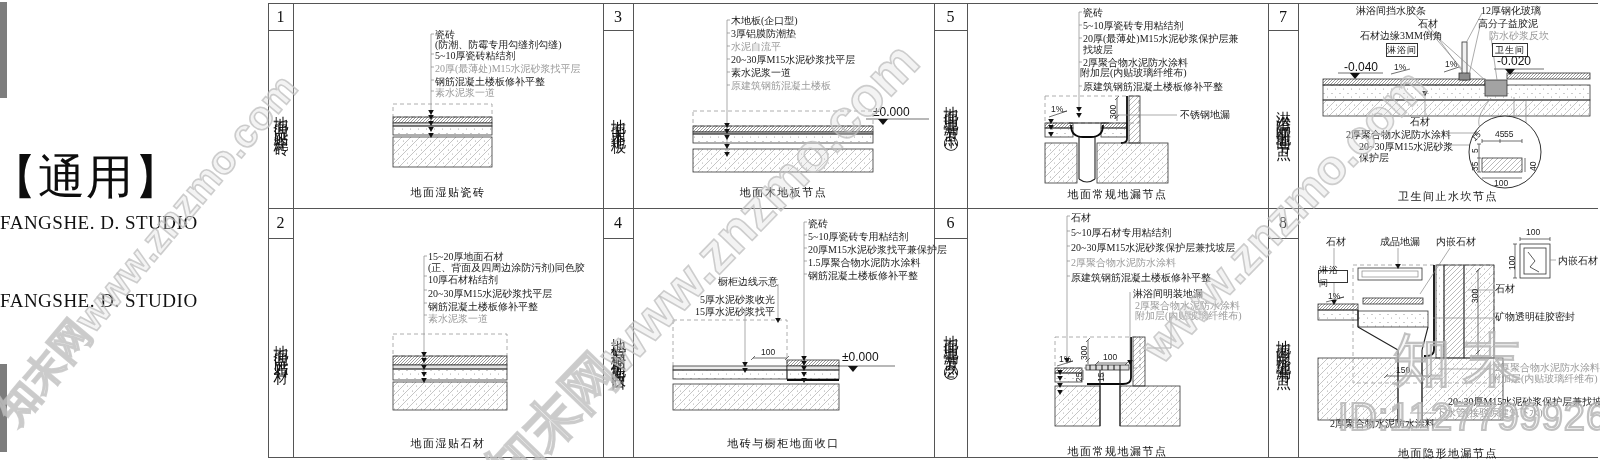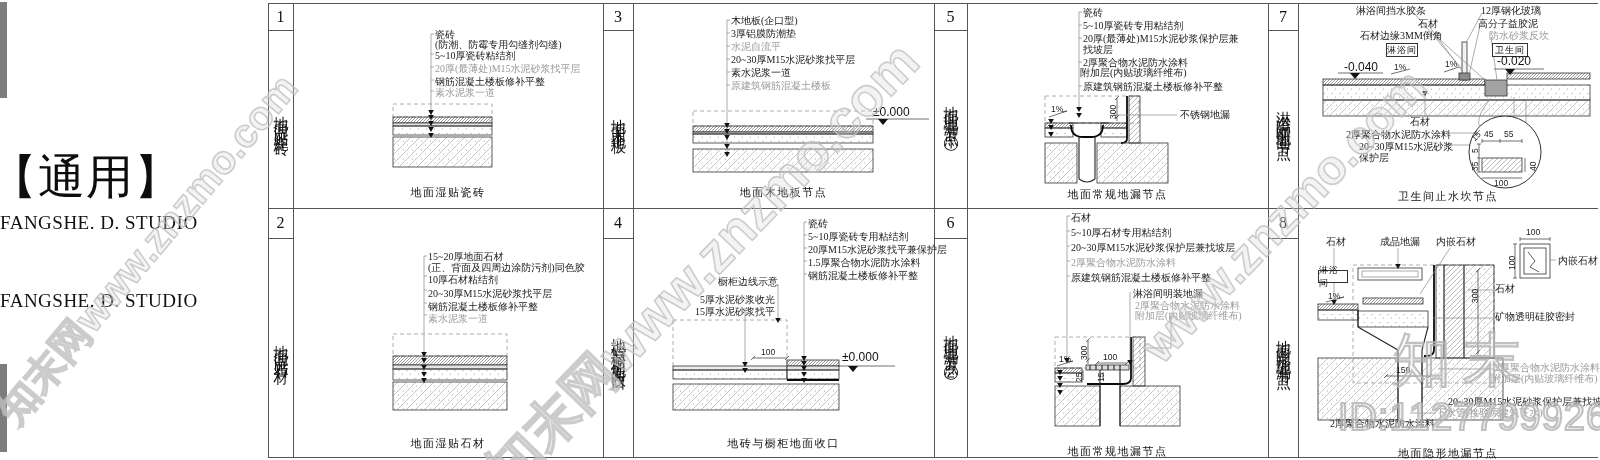--- a/index.html
+++ b/index.html
@@ -325,21 +325,21 @@
     <div class="roombox" style="left:88px;top:40px;width:32px;height:14px">淋浴间</div>
     <div class="roombox" style="left:194px;top:40px;width:36px;height:14px">卫生间</div>
     <div class="lvl" style="left:46px;top:57px">-0.040</div>
     <div class="lvl" style="left:199px;top:51px">-0.020</div>
     <div class="dim" style="left:96px;top:59px">1%</div>
     <div class="dim" style="left:147px;top:56px">1%</div>
     <div class="ann" style="left:112px;top:113px">石材</div>
     <div class="ann" style="left:48px;top:126px">2厚聚合物水泥防水涂料</div>
     <div class="ann" style="left:61px;top:138px">20~30厚M15水泥砂浆</div>
     <div class="ann" style="left:61px;top:149px">保护层</div>
-    <div class="dim" style="left:186px;top:126px">45</div>
+    <div class="dim" style="left:197px;top:126px">45</div>
     <div class="dim" style="left:206px;top:126px">55</div>
     <div class="dim dimd" style="left:171px;top:133px">15</div>
     <div class="dim dimv" style="left:172px;top:150px">5</div>
     <div class="dim dimv" style="left:172px;top:168px">35</div>
     <div class="dim dimv" style="left:230px;top:168px">40</div>
     <div class="dim" style="left:196px;top:175px">100</div>
     <div class="cap" style="top:186px">卫生间止水坎节点</div>
   </div>
 
   <div class="cellnum" style="left:1268px;top:208px;width:30px;height:30px">8</div>

